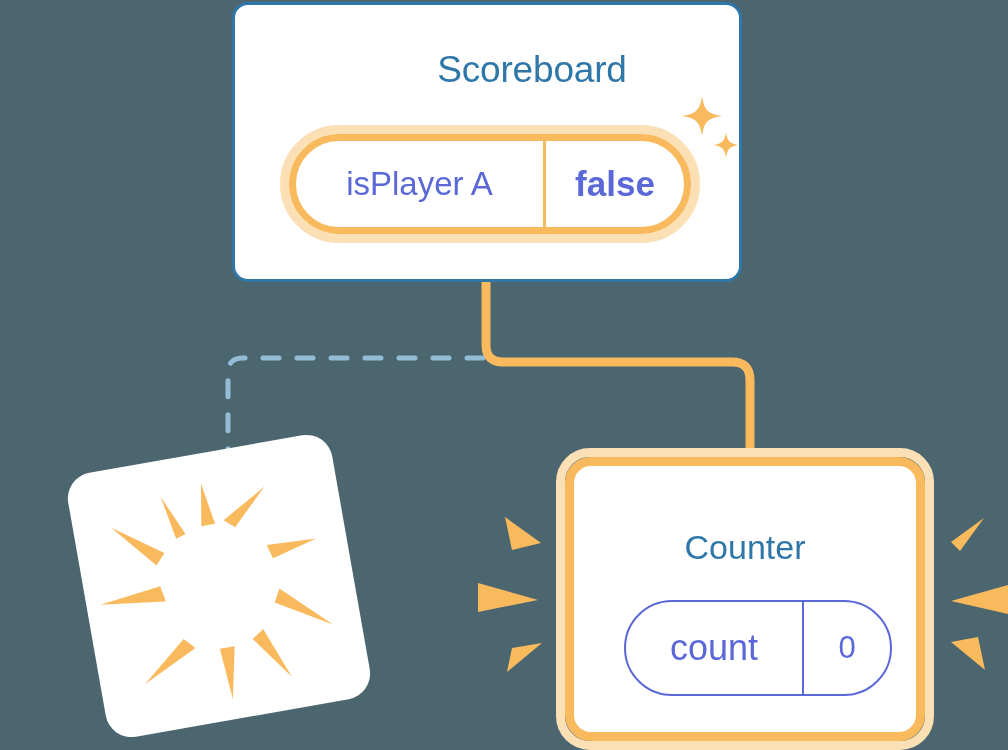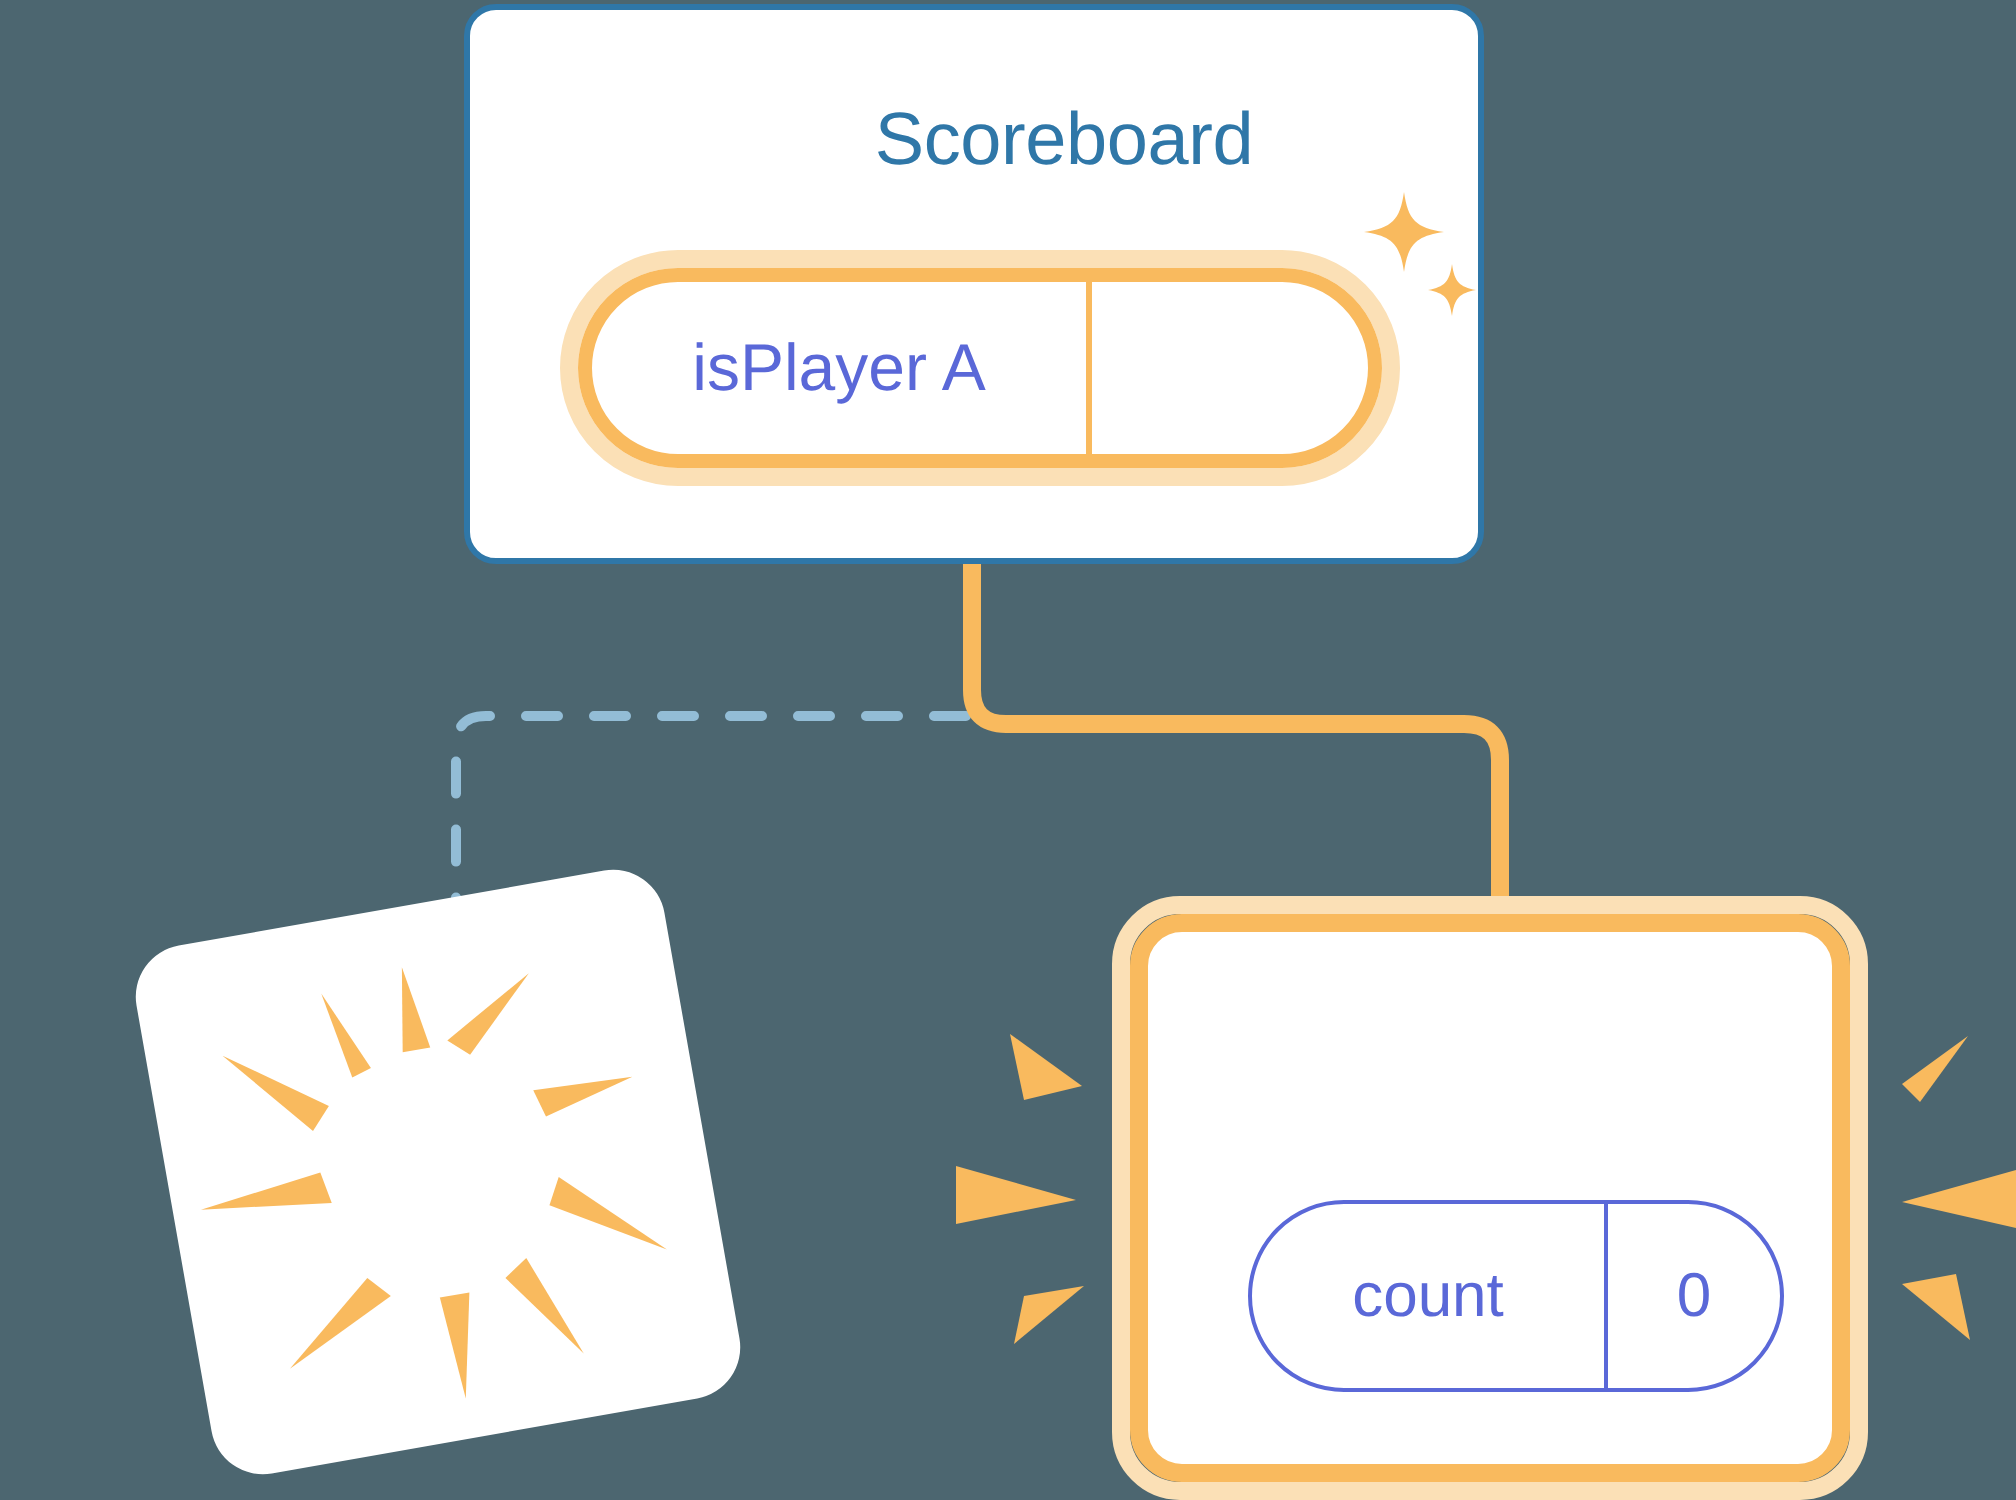--- a/index.html
+++ b/index.html
@@ -161,21 +161,21 @@
     border-right: 2px solid #5a68d8;
     box-sizing: border-box;
   }
   #counter-val-cell {
     flex: 1 1 auto;
     display: flex;
     align-items: center;
     justify-content: center;
   }
   .pill-key-text-sm {
-    font-size: 31px;
+    font-size: 36px;
     color: #5a68d8;
   }
   .pill-val-text-sm {
     font-size: 31px;
     color: #5a68d8;
   }
 
   
   #burst-card {
     position: absolute;
@@ -218,20 +218,23 @@
     <path d="M 486 282 L 486 345 Q 486 362 503 362 L 732 362 Q 750 362 750 380 L 750 462" fill="none" stroke="#f9ba5e" stroke-width="9" stroke-linecap="butt" stroke-linejoin="round"></path>
   </svg>
 
   <div id="scoreboard-card">
     <div id="scoreboard-title">Scoreboard</div>
 
     <div id="scoreboard-pill">
       <div id="scoreboard-pill-inner">
         <div id="scoreboard-key-cell">
           <span class="pill-key-text">isPlayer A</span>
+        </div>
+        <div id="scoreboard-val-cell">
+          <span class="pill-val-text-bold">false</span>
         </div>
       </div>
     </div>
   </div>
 
   <svg id="sparkles" viewBox="0 0 70 80" width="70" height="80">
     <path d="M 24 4 C 26 18 30 22 44 24 C 30 26 26 30 24 44 C 22 30 18 26 4 24 C 18 22 22 18 24 4 Z" fill="#f9ba5e"></path>
     <path d="M 48 40 C 49.3 49 51.6 51.4 60 53 C 51.6 54.6 49.3 57 48 66 C 46.7 57 44.4 54.6 36 53 C 44.4 51.4 46.7 49 48 40 Z" fill="#f9ba5e"></path>
   </svg>
 
@@ -259,20 +262,21 @@
       <path d="M 512 648 L 542 643 L 507 672 Z"></path>
 
       <path d="M 984 518 L 960 551 L 951 542 Z"></path>
       <path d="M 1008 585 L 951 601 L 1008 614 Z"></path>
       <path d="M 985 670 L 951 642 L 978 637 Z"></path>
     </g>
   </svg>
 
   <div id="counter-card">
     <div id="counter-card-inner">
+      <div id="counter-title">Counter</div>
 
       <div id="counter-pill">
         <div id="counter-key-cell">
           <span class="pill-key-text-sm">count</span>
         </div>
         <div id="counter-val-cell">
           <span class="pill-val-text-sm">0</span>
         </div>
       </div>
     </div>

